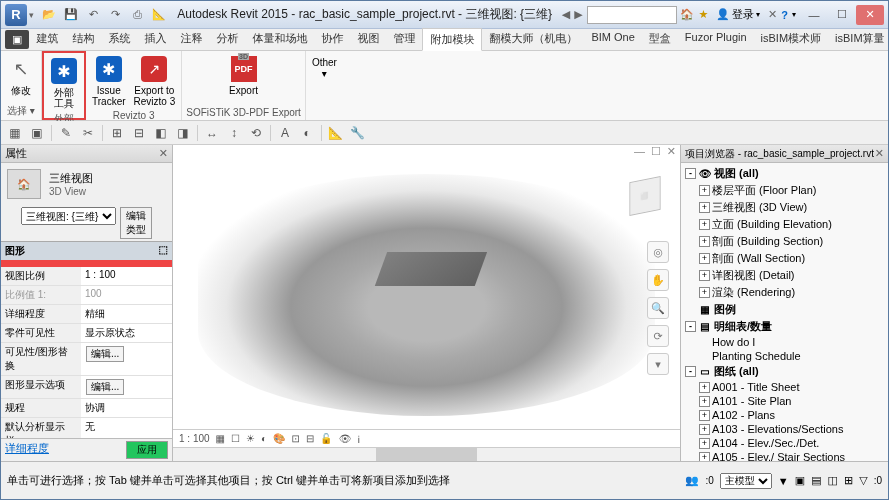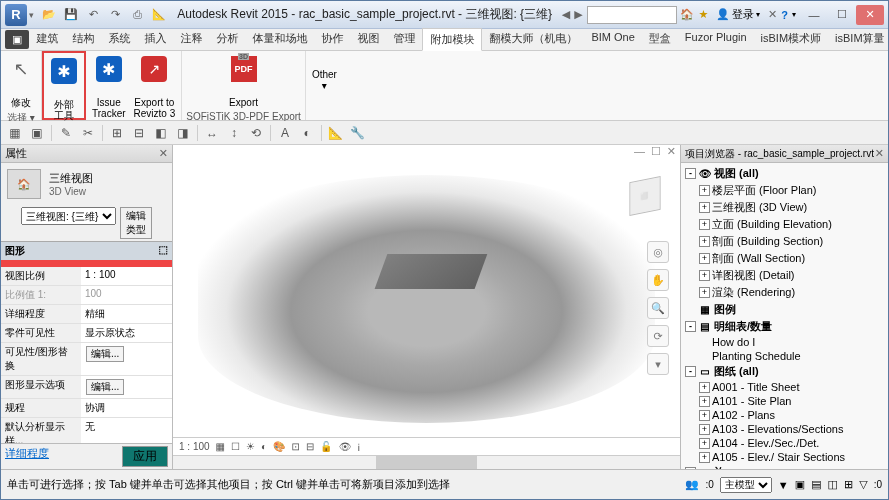--- a/index.html
+++ b/index.html
@@ -24,21 +24,21 @@
 .menu-tab { padding: 3px 7px; font-size: 11px; cursor: pointer; color: #333; white-space: nowrap; }
 .menu-tab.active { background: #fff; border: 1px solid #ccc; border-bottom: 1px solid #fff; }
 
 .ribbon { height: 70px; background: #f8f8f8; display: flex; border-bottom: 1px solid #ccc; }
 .ribbon-group { display: flex; flex-direction: column; border-right: 1px solid #ddd; padding: 2px 4px; }
 .ribbon-group.highlighted { border: 2px solid #e04040; }
 .ribbon-group-label { text-align: center; font-size: 10px; color: #555; margin-top: auto; padding-top: 1px; }
 .ribbon-buttons { display: flex; gap: 4px; justify-content: center; }
 .ribbon-btn { display: flex; flex-direction: column; align-items: center; padding: 2px; cursor: pointer; }
 .ribbon-btn .icon { width: 28px; height: 28px; display: flex; align-items: center; justify-content: center; font-size: 18px; }
-.ribbon-btn .label { font-size: 10px; text-align: center; line-height: 1.1; margin-top: 14px; }
+.ribbon-btn .label { font-size: 10px; text-align: center; line-height: 1.1; margin-top: 2px; }
 .icon-arrow { color: #666; }
 .icon-box-blue { background: #1060c0; color: #fff; border-radius: 4px; width: 26px; height: 26px; display: flex; align-items: center; justify-content: center; font-size: 16px; }
 .icon-box-red { background: #d03030; color: #fff; border-radius: 4px; width: 26px; height: 26px; display: flex; align-items: center; justify-content: center; font-size: 14px; }
 .icon-pdf { background: #d03030; color: #fff; width: 26px; height: 26px; display: flex; align-items: center; justify-content: center; font-size: 9px; font-weight: bold; position: relative; }
 .icon-pdf::before { content: "3D"; position: absolute; top: -3px; font-size: 7px; color: #555; background: #aaa; padding: 0 1px; }
 
 .toolbar { height: 24px; background: #f0f0f0; border-bottom: 1px solid #ccc; display: flex; align-items: center; padding: 0 4px; gap: 2px; }
 .tb-btn { width: 20px; height: 20px; display: flex; align-items: center; justify-content: center; cursor: pointer; color: #555; font-size: 12px; }
 .tb-sep { width: 1px; height: 16px; background: #ccc; margin: 0 2px; }
 
@@ -55,21 +55,21 @@
 .props-table { flex: 1; overflow-y: auto; font-size: 10px; }
 .props-table .section { background: #d0d8e0; padding: 2px 4px; font-weight: bold; border-top: 1px solid #aaa; border-bottom: 7px solid #ef4444; display: flex; }
 .props-table .section .expand { margin-left: auto; }
 .props-table .row { display: flex; border-bottom: 1px solid #e0e0e0; }
 .props-table .row .label { width: 80px; padding: 2px 4px; background: #f0f0f0; }
 .props-table .row .value { flex: 1; padding: 2px 4px; background: #fff; }
 .props-table .row.disabled { color: #999; }
 .props-table .row .btn-val { border: 1px solid #999; background: #f4f4f4; padding: 0 4px; margin: 1px; display: inline-block; }
 .props-footer { padding: 2px 4px; border-top: 1px solid #bbb; display: flex; }
 .props-footer .help { color: #0066cc; text-decoration: underline; cursor: pointer; }
-.props-footer .apply { margin-left: auto; border: 1px solid #999; padding: 1px 10px; background: #0f766e; cursor: pointer; font-size: 12px; }
+.props-footer .apply { margin-left: auto; border: 1px solid #999; padding: 1px 10px; background: #22c55e; cursor: pointer; font-size: 10px; }
 
 .viewport { flex: 1; display: flex; flex-direction: column; background: #fff; position: relative; }
 .vp-header { height: 16px; display: flex; justify-content: flex-end; padding: 0 4px; gap: 6px; color: #888; font-size: 11px; }
 .vp-canvas { flex: 1; background: #fff; position: relative; display: flex; align-items: center; justify-content: center; overflow: hidden; }
 .model-placeholder { width: 90%; height: 90%; background: radial-gradient(ellipse at 50% 55%, #b8b8b8 18%, #a8a8a8 28%, #989898 42%, #e8e8e8 62%, #fff 75%); border-radius: 50% / 35%; position: relative; }
 .model-placeholder::before { content: ""; position: absolute; left: 40%; top: 32%; width: 22%; height: 14%; background: linear-gradient(135deg, #808080, #606060); transform: skewX(-20deg); }
 .viewcube { position: absolute; top: 10px; right: 10px; width: 50px; height: 50px; display: flex; align-items: center; justify-content: center; }
 .viewcube-inner { width: 36px; height: 36px; background: #eee; border: 1px solid #bbb; transform: rotateX(20deg) rotateY(-30deg); display: flex; align-items: center; justify-content: center; font-size: 7px; color: #888; }
 .navbar-right { position: absolute; right: 10px; top: 80px; width: 24px; display: flex; flex-direction: column; gap: 6px; align-items: center; }
 .nav-tool { width: 22px; height: 22px; border: 1px solid #ccc; border-radius: 3px; background: #f8f8f8; display: flex; align-items: center; justify-content: center; cursor: pointer; font-size: 11px; color: #777; }
@@ -80,21 +80,21 @@
 
 .panel-right { width: 208px; background: #f8f8f8; border-left: 1px solid #bbb; display: flex; flex-direction: column; }
 .tree { flex: 1; overflow-y: auto; font-size: 11px; padding: 2px; }
 .tree-item { display: flex; align-items: center; padding: 1px 0; cursor: pointer; white-space: nowrap; }
 .tree-item .toggle { width: 11px; height: 11px; border: 1px solid #888; display: inline-flex; align-items: center; justify-content: center; font-size: 9px; margin-right: 2px; line-height: 1; background: #fff; }
 .tree-item .spacer { width: 13px; display: inline-block; }
 .tree-item .node-icon { width: 14px; display: inline-flex; justify-content: center; margin-right: 2px; font-size: 10px; }
 .tree-item.l1 { padding-left: 2px; font-weight: bold; }
 .tree-item.l2 { padding-left: 16px; }
 
-.statusbar { height: 30px; background: #f0f0f0; border-top: 1px solid #bbb; display: flex; align-items: center; padding: 0 6px; font-size: 11px; }
+.statusbar { height: 38px; background: #f0f0f0; border-top: 1px solid #bbb; display: flex; align-items: center; padding: 0 6px; font-size: 11px; }
 .statusbar .sb-right { margin-left: auto; display: flex; gap: 6px; align-items: center; }
 .statusbar select { font-size: 10px; height: 16px; }
 </style>
 </head>
 <body>
 
 <div class="window">
 
   <div class="titlebar">
     <div class="left">

